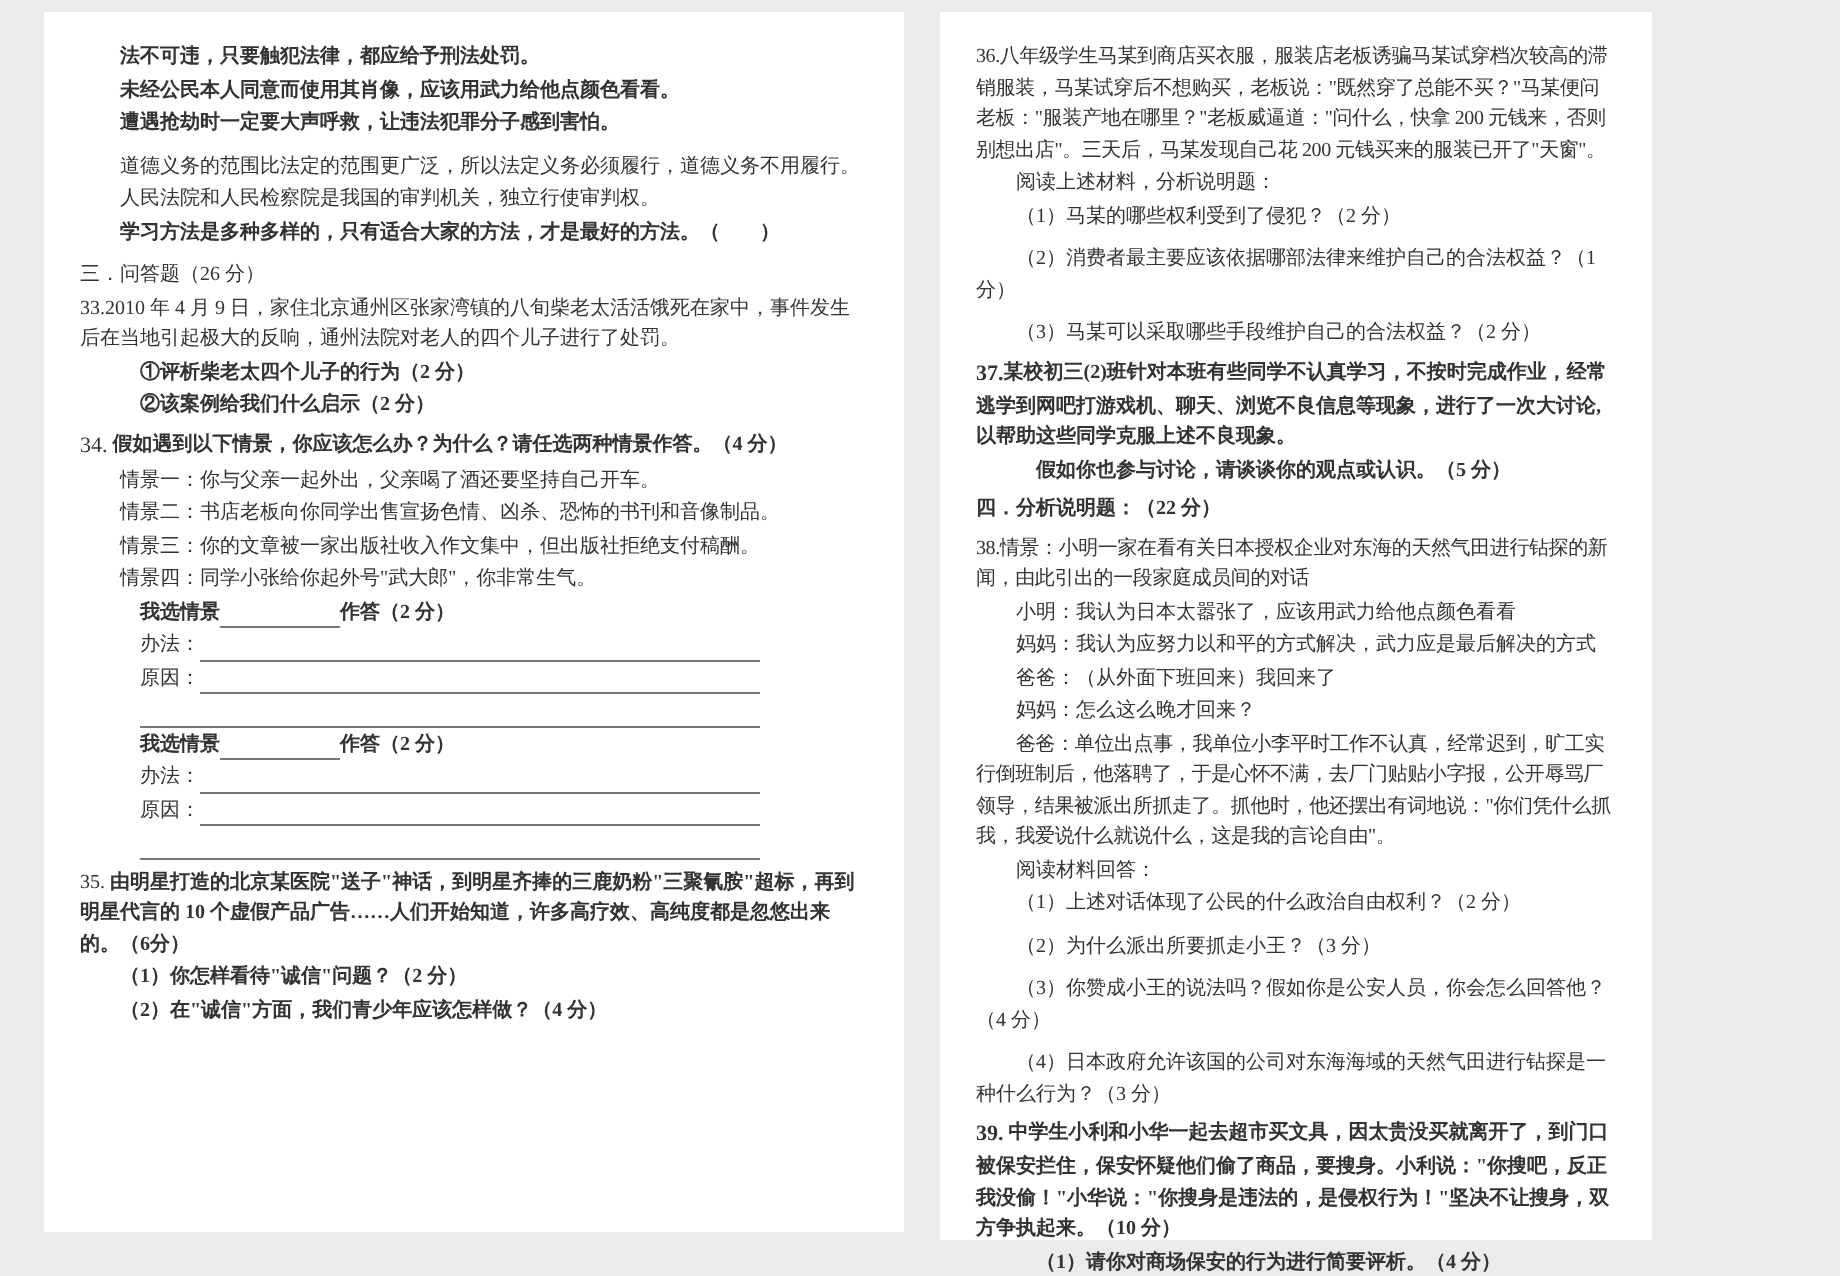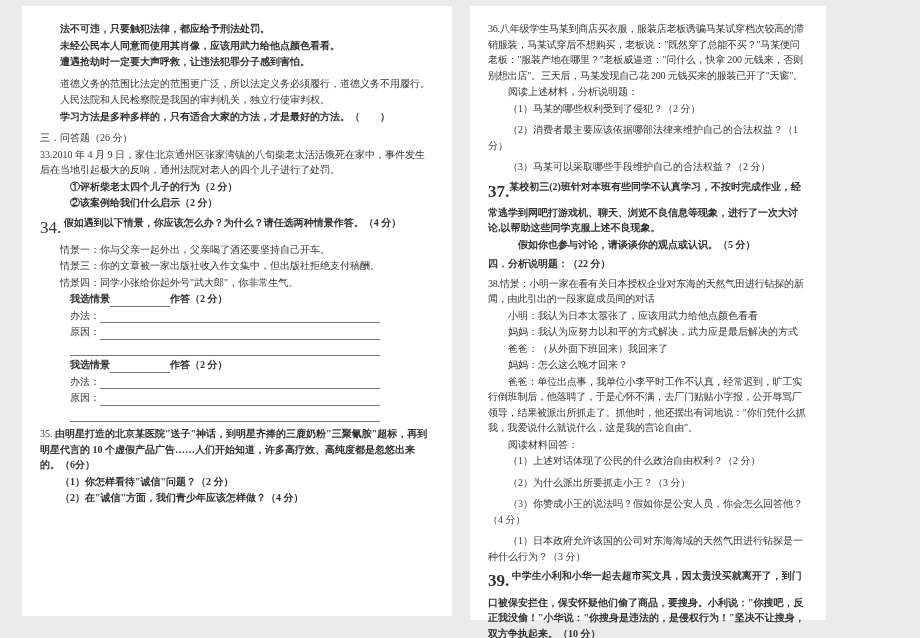--- a/index.html
+++ b/index.html
@@ -33,21 +33,21 @@
   p { margin: 1px 0; }
   .indent { text-indent: 2em; }
   .indent2 { text-indent: 3em; }
   .bold { font-weight: bold; }
   .section { margin-top: 6px; }
   .gap { margin-top: 4px; }
   .line { border-bottom: 1px solid #777; display: inline-block; min-width: 200px; height: 1em; vertical-align: bottom; }
   .smallgap { height: 4px; }
   .num-sup { font-size: 9px; vertical-align: top; }
   .qnum { font-weight: normal; }
-  .emph-num { font-size: 17px; }
+  .emph-num { font-size: 11px; }
   .tight { letter-spacing: -0.2px; }
 </style>
 </head>
 <body>
 
 <div class="page page-left">
 
   <p class="indent bold">法不可违，只要触犯法律，都应给予刑法处罚。</p>
   <p class="indent bold">未经公民本人同意而使用其肖像，应该用武力给他点颜色看看。</p>
   <p class="indent bold">遭遇抢劫时一定要大声呼救，让违法犯罪分子感到害怕。</p>
@@ -65,20 +65,21 @@
   </p>
   <p class="indent2 bold">①评析柴老太四个儿子的行为（2 分）</p>
   <p class="indent2 bold">②该案例给我们什么启示（2 分）</p>
 
   <div class="gap"></div>
   <p>
     <span class="num-sup emph-num">34.</span>
     <span class="bold">假如遇到以下情景，你应该怎么办？为什么？请任选两种情景作答。（4 分）</span>
   </p>
   <p class="indent">情景一：你与父亲一起外出，父亲喝了酒还要坚持自己开车。</p>
+  <p class="indent">情景二：书店老板向你同学出售宣扬色情、凶杀、恐怖的书刊和音像制品。</p>
   <p class="indent">情景三：你的文章被一家出版社收入作文集中，但出版社拒绝支付稿酬。</p>
   <p class="indent">情景四：同学小张给你起外号"武大郎"，你非常生气。</p>
 
   <p class="indent2 bold">
     <span>我选情景</span><span class="line" style="min-width:60px"></span><span>作答（2 分）</span>
   </p>
   <p class="indent2">
     <span>办法：</span><span class="line" style="min-width:280px"></span>
   </p>
   <p class="indent2">
@@ -141,21 +142,21 @@
   <p class="indent">爸爸：（从外面下班回来）我回来了</p>
   <p class="indent">妈妈：怎么这么晚才回来？</p>
   <p class="indent tight">爸爸：单位出点事，我单位小李平时工作不认真，经常迟到，旷工实行倒班制后，他落聘了，于是心怀不满，去厂门贴贴小字报，公开辱骂厂领导，结果被派出所抓走了。抓他时，他还摆出有词地说："你们凭什么抓我，我爱说什么就说什么，这是我的言论自由"。</p>
   <p class="indent">阅读材料回答：</p>
   <p class="indent">（1）上述对话体现了公民的什么政治自由权利？（2 分）</p>
   <div class="smallgap"></div>
   <p class="indent">（2）为什么派出所要抓走小王？（3 分）</p>
   <div class="smallgap"></div>
   <p class="indent">（3）你赞成小王的说法吗？假如你是公安人员，你会怎么回答他？（4 分）</p>
   <div class="smallgap"></div>
-  <p class="indent">（1）日本政府允许该国的公司对东海海域的天然气田进行钻探是一种什么行为？（3 分）</p>
+  <p class="indent">（4）日本政府允许该国的公司对东海海域的天然气田进行钻探是一种什么行为？（3 分）</p>
 
   <div class="gap"></div>
   <p class="bold">
     <span class="num-sup emph-num">39.</span>
     <span>中学生小利和小华一起去超市买文具，因太贵没买就离开了，到门口被保安拦住，保安怀疑他们偷了商品，要搜身。小利说："你搜吧，反正我没偷！"小华说："你搜身是违法的，是侵权行为！"坚决不让搜身，双方争执起来。（10 分）</span>
   </p>
   <p class="indent2 bold">（1）请你对商场保安的行为进行简要评析。（4 分）</p>
   <p class="indent2 bold">（2）请你分别评价小利和小华的行为。（7 分）</p>
 
 </div>

